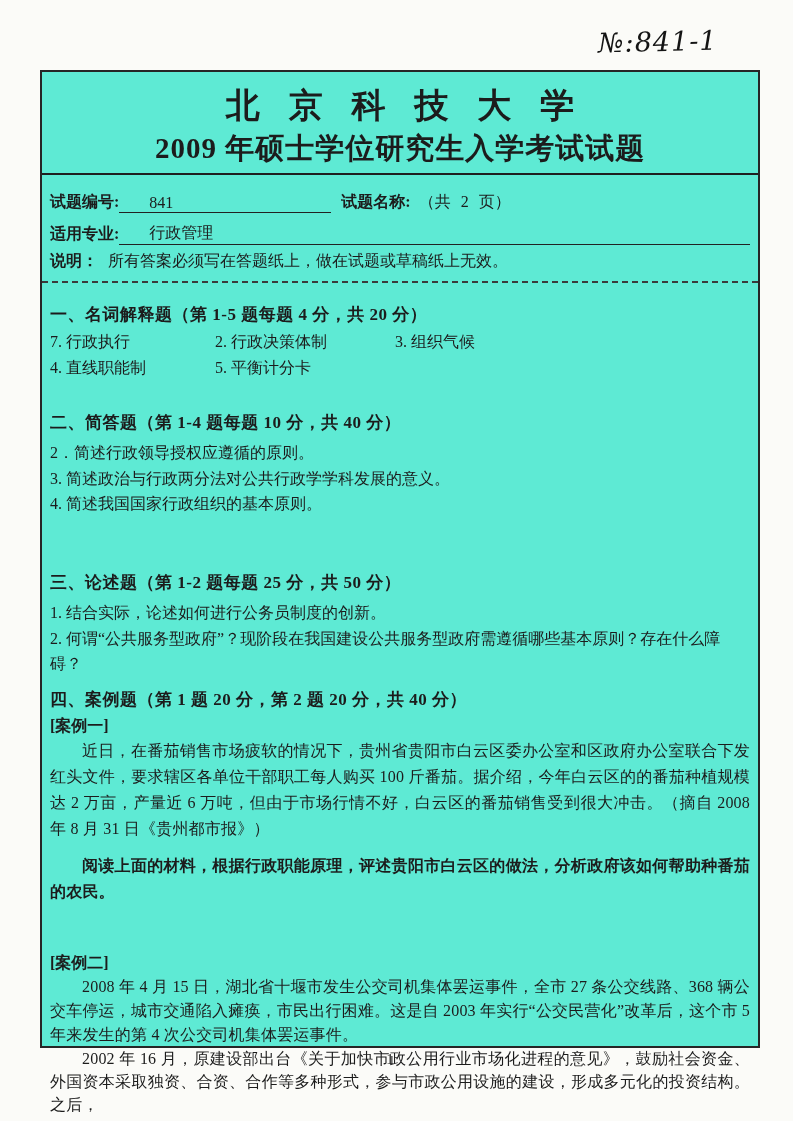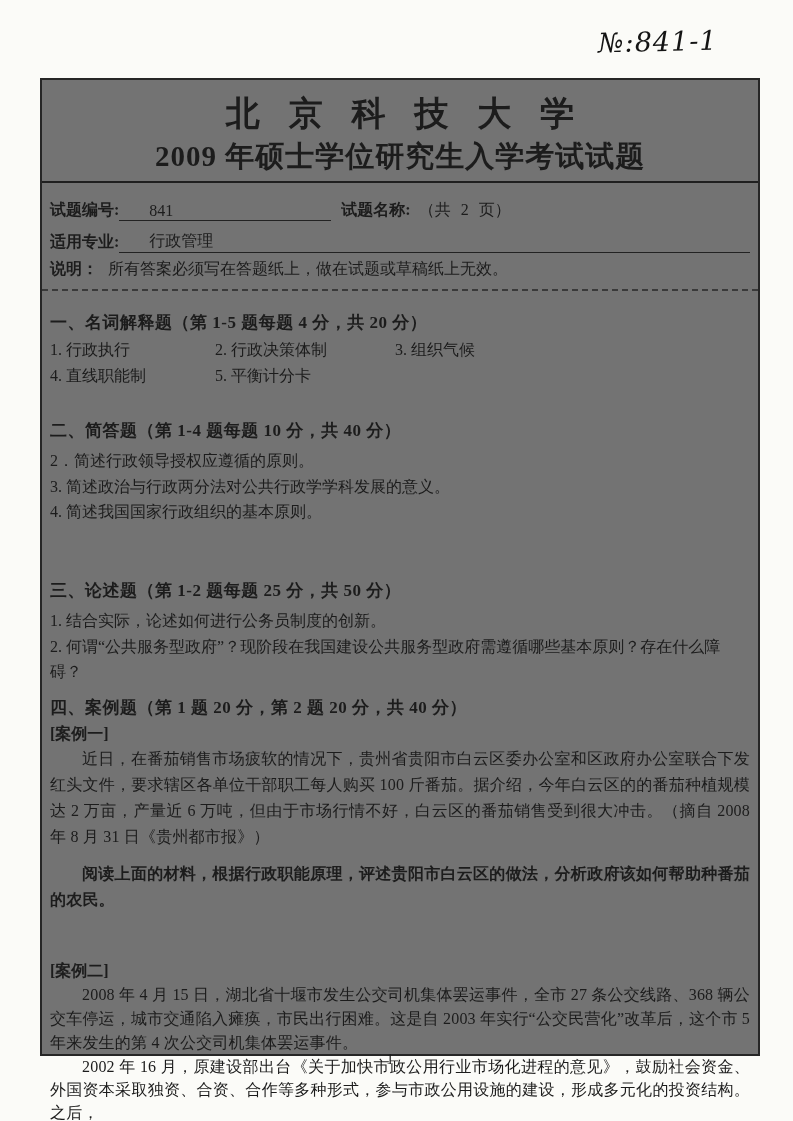--- a/index.html
+++ b/index.html
@@ -15,22 +15,21 @@
     position:absolute;top:26px;left:598px;
     font-size:27px;font-style:italic;
     font-family:"DejaVu Serif",serif;
     transform:rotate(-1.5deg);
     letter-spacing:1px;color:#141414;
   }
   .sheet{
     position:absolute;left:40px;top:70px;
     width:716px;height:974px;
     border:2px solid #262626;
-    background:#737373;
-    margin-top:8px;
+    background:#5eead4;
   }
   .title-block{
     position:absolute;top:0;left:0;right:0;height:101px;
     border-bottom:2px solid #1f1f1f;
     text-align:center;
   }
   .university{
     margin-top:14px;
     font-size:34px;font-weight:bold;
     letter-spacing:0.85em;padding-left:0.85em;
@@ -109,21 +108,21 @@
       <span class="meta-label">说明：</span>
       <span class="instr-text">所有答案必须写在答题纸上，做在试题或草稿纸上无效。</span>
     </div>
   </div>
 
   <main class="content">
 
     <section class="q-section s1">
       <h3>一、名词解释题（第 1-5 题每题 4 分，共 20 分）</h3>
       <div class="terms-grid">
-        <span>1. 行政执行</span>
+        <span>7. 行政执行</span>
         <span>2. 行政决策体制</span>
         <span>3. 组织气候</span>
         <span>4. 直线职能制</span>
         <span>5. 平衡计分卡</span>
         <span></span>
       </div>
     </section>
 
     <section class="q-section s2">
       <h3>二、简答题（第 1-4 题每题 10 分，共 40 分）</h3>

